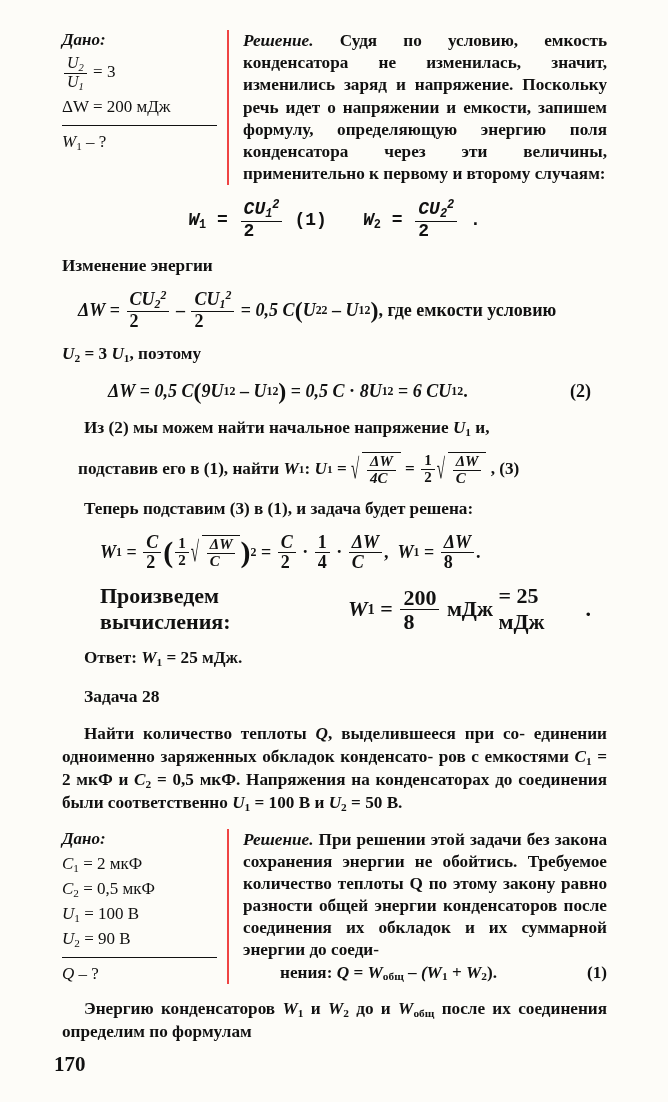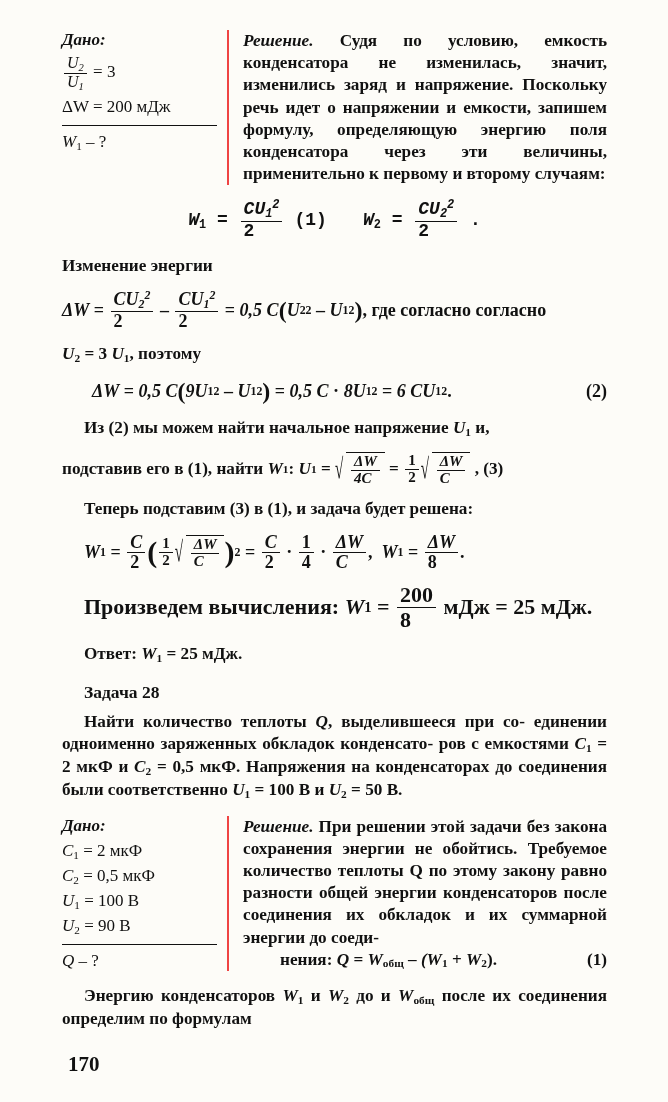--- a/index.html
+++ b/index.html
@@ -111,35 +111,35 @@
     font-size:17.2px;
     line-height:1.3;
     text-align:justify;
     font-weight:bold;
     margin:9px 0;
   }
 
   .displaymath{
     font-size:18px;
     font-weight:bold;
-    margin:12px 0;
+    margin:12px 16px;
     display:flex;
     align-items:center;
   }
   .displaymath .spacer{ flex:1; }
 
   .taskhead{
     font-weight:bold;
     font-size:17.5px;
     margin:16px 0 2px 0;
   }
 
   .pagenum{
     position:absolute;
-    left:68px;
+    left:54px;
     top:1052px;
     font-size:21px;
     font-weight:bold;
   }
 </style>
 </head>
 <body>
 
 <div class="page">
  <div class="content">
@@ -208,21 +208,21 @@
     <span class="it">0,5 C</span>
     <span style="font-size:24px;">(</span>
     <span class="it">U</span>
         <sub>2</sub>
         <sup>2</sup>
     <span>&nbsp;<span>–</span>&nbsp;</span>
     <span class="it">U</span>
         <sub>1</sub>
         <sup>2</sup>
     <span style="font-size:24px;">)</span>
-    <span>, где согласно согласно</span>
+    <span>, где емкости условию</span>
   </div>
 
   <div class="para">
     <span class="it">U</span><sub>2</sub>
     <span>= 3</span>
     <span class="it">U</span><sub>1</sub><span>, поэтому</span>
   </div>
 
   <div class="displaymath" style="padding-left:30px;">
     <span class="it">ΔW</span>
@@ -343,21 +343,21 @@
   </div>
 
   <div class="para" style="padding-left:22px;">
     <span class="lead">Ответ:</span>
     <span class="it">W</span><sub>1</sub>
     <span>= 25 мДж.</span>
   </div>
 
   <div class="taskhead" style="padding-left:22px;">Задача 28</div>
 
-  <div class="para indent" style="margin-top:8px;">
+  <div class="para indent" style="margin-top:16px;">
     <span>Найти количество теплоты</span>
     <span class="it">Q</span><span>, выделившееся при со-</span>
     <span>единении одноименно заряженных обкладок конденсато-</span>
     <span>ров с емкостями</span>
     <span class="it">C</span><sub>1</sub>
     <span>= 2 мкФ и</span>
     <span class="it">C</span><sub>2</sub>
     <span>= 0,5 мкФ. Напряжения</span>
     <span>на конденсаторах до соединения были соответственно</span>
     <span class="it">U</span><sub>1</sub>

